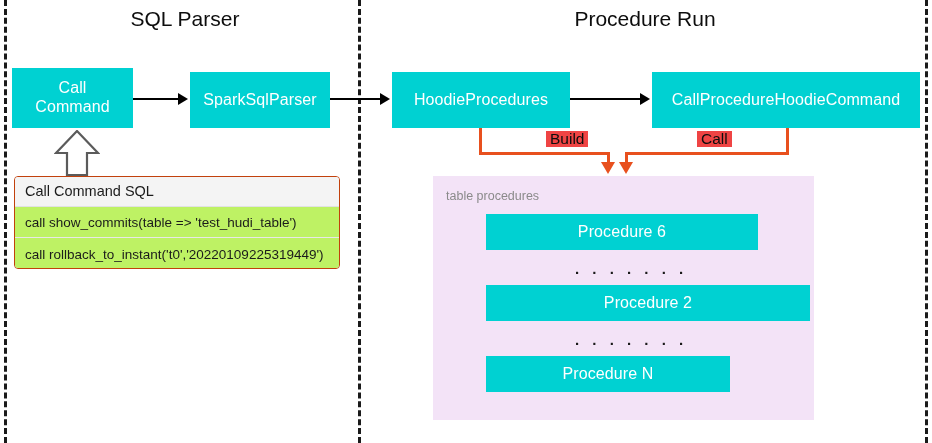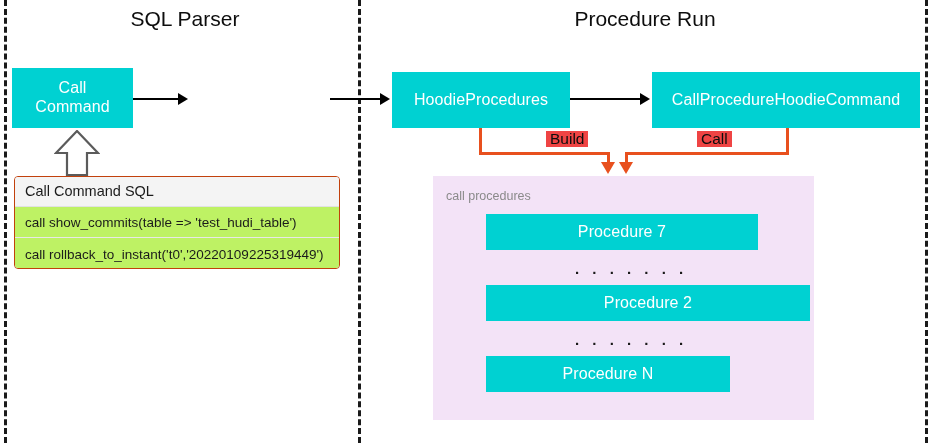--- a/index.html
+++ b/index.html
@@ -148,20 +148,23 @@
   <div class="section-title" style="left:85px;top:8px;width:200px;">SQL Parser</div>
   <div class="section-title" style="left:545px;top:8px;width:200px;">Procedure Run</div>
 
   <div class="tealbox two-line" style="left:12px;top:68px;width:121px;height:60px;">
     <span style="display:block;">
       <span style="display:block;">Call</span>
       <span style="display:block;">Command</span>
     </span>
   </div>
 
+  <div class="tealbox" style="left:190px;top:72px;width:140px;height:56px;">
+    <span>SparkSqlParser</span>
+  </div>
 
   <div class="conn" style="left:133px;top:98px;width:45px;"></div>
   <div class="arrowhead-right" style="left:178px;top:93px;"></div>
 
   <div class="conn" style="left:330px;top:98px;width:50px;"></div>
   <div class="arrowhead-right" style="left:380px;top:93px;"></div>
 
   <div class="blockarrow" style="left:54px;top:130px;width:46px;height:47px;">
     <svg width="46" height="47" viewBox="0 0 46 47" xmlns="http://www.w3.org/2000/svg">
       <polygon points="23,1 44,23 33,23 33,45 13,45 13,23 2,23" fill="#ffffff" stroke="#5b5b5b" stroke-width="2.2" stroke-linejoin="miter"></polygon>
@@ -192,24 +195,24 @@
   <div class="olabel" style="left:546px;top:131px;">Build</div>
 
   <div class="oline" style="left:786px;top:128px;width:3px;height:27px;"></div>
   <div class="oline" style="left:625px;top:152px;width:164px;height:3px;"></div>
   <div class="oline" style="left:625px;top:152px;width:3px;height:12px;"></div>
   <div class="oarrow" style="left:619px;top:162px;"></div>
   <div class="olabel" style="left:697px;top:131px;">Call</div>
 
   <div class="purplepanel" style="left:433px;top:176px;width:381px;height:244px;">
   </div>
-  <div class="purple-label" style="left:446px;top:190px;">call procedures</div>
+  <div class="purple-label" style="left:446px;top:190px;">table procedures</div>
 
   <div class="tealbox" style="left:486px;top:214px;width:272px;height:36px;">
-    <span>Procedure 7</span>
+    <span>Procedure 6</span>
   </div>
 
   <div class="dots" style="left:575px;top:261px;width:100px;text-align:center;">. . . . . . .</div>
 
   <div class="tealbox" style="left:486px;top:285px;width:324px;height:36px;align-items:center;">
     <span>Procedure 2</span>
   </div>
 
   <div class="dots" style="left:575px;top:332px;width:100px;text-align:center;">. . . . . . .</div>
 

